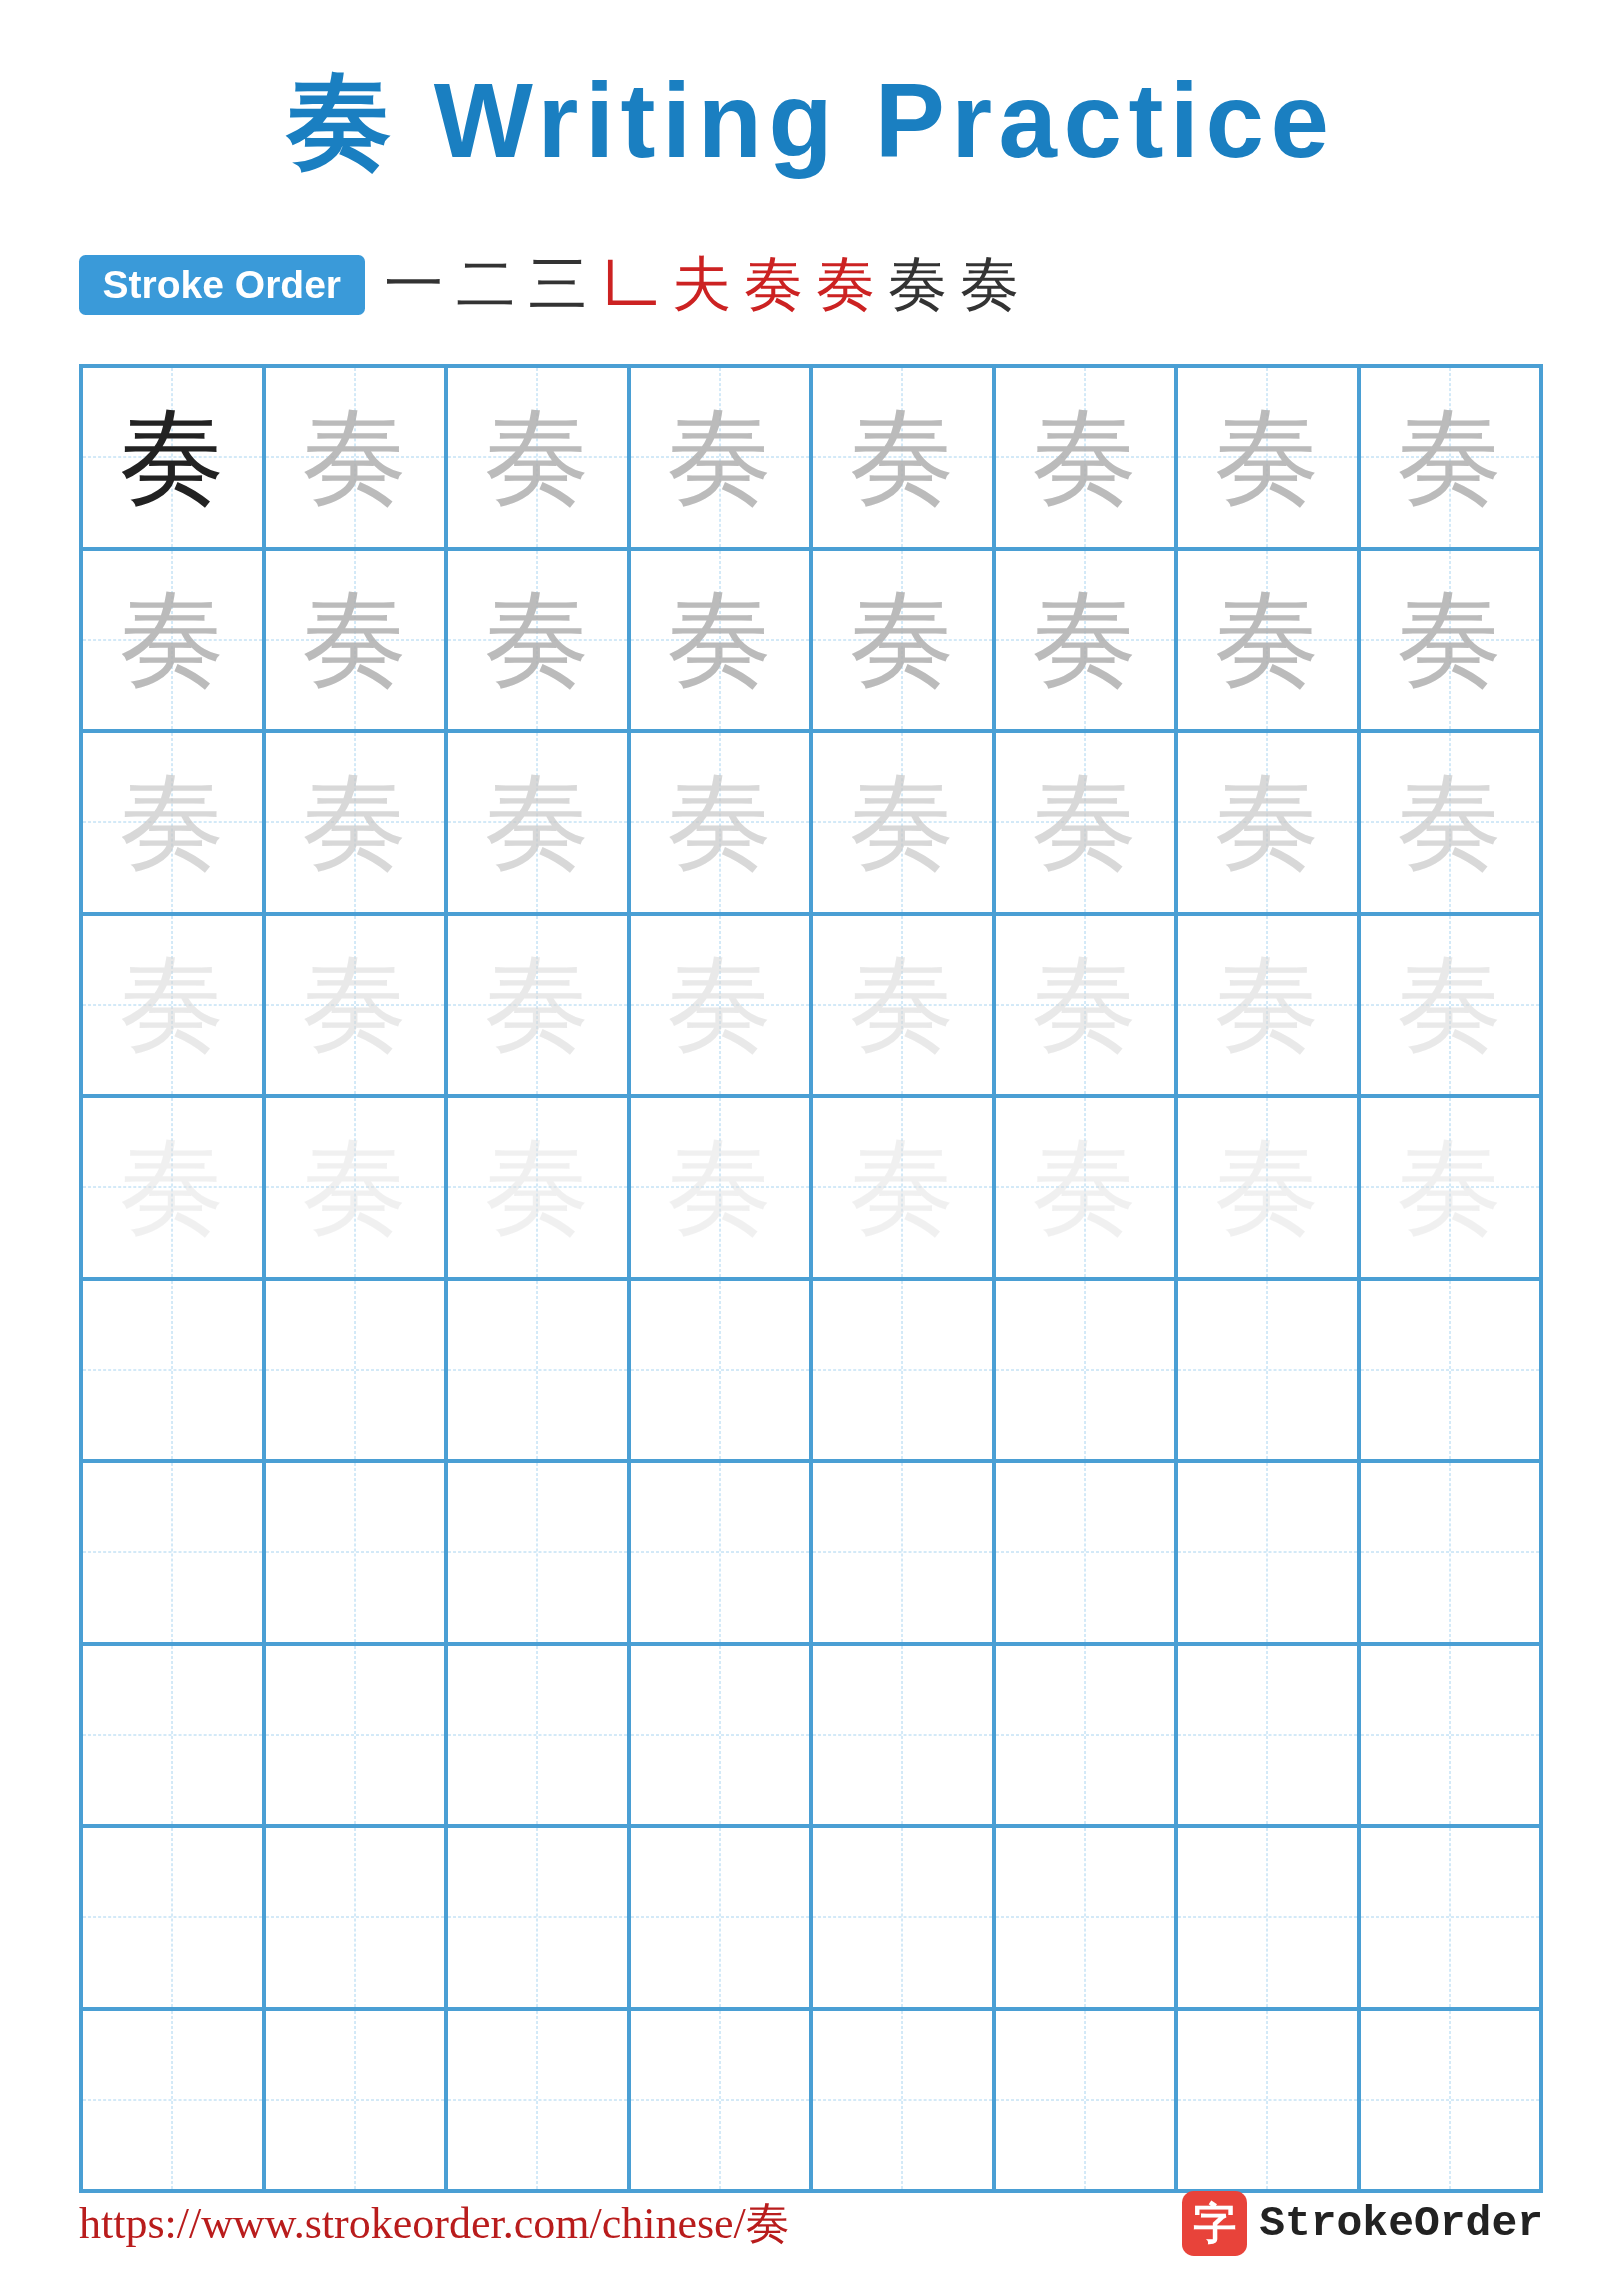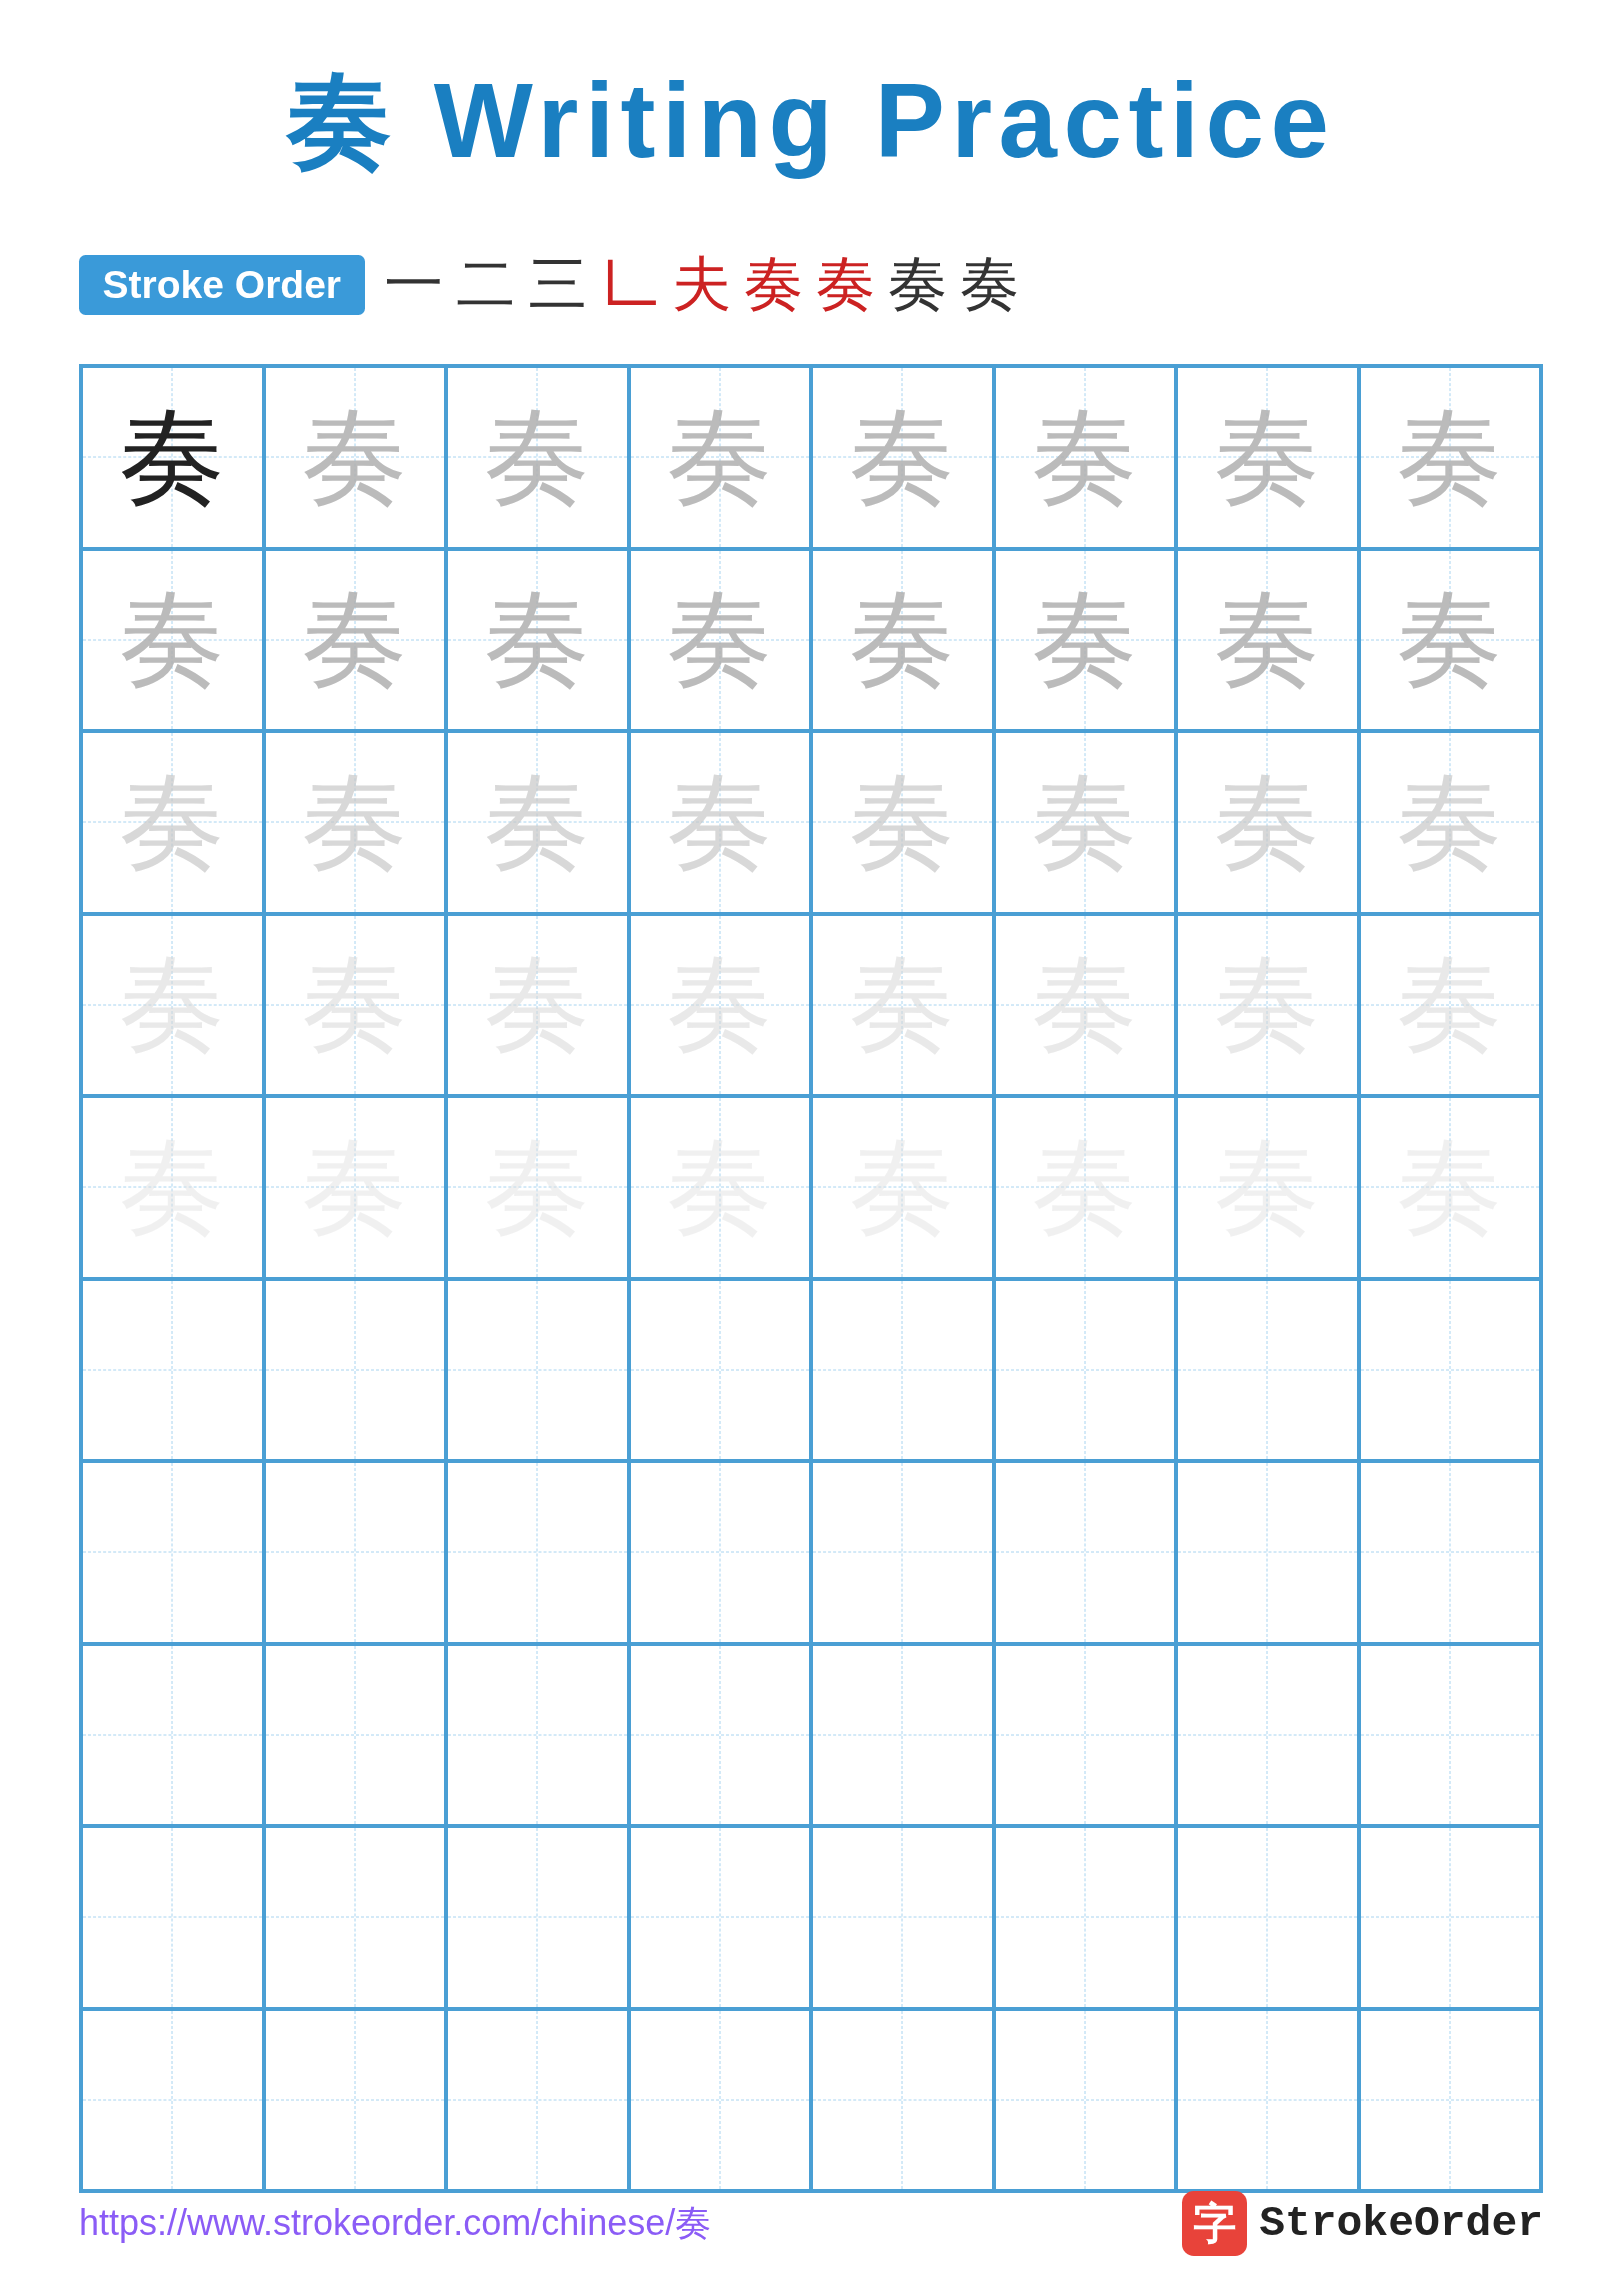--- a/index.html
+++ b/index.html
@@ -159,23 +159,23 @@
       position: absolute;
       bottom: 39px;
       left: 79px;
       right: 79px;
       display: flex;
       align-items: center;
       justify-content: space-between;
     }
 
     .footer-url {
-      font-size: 36px;
-      color: #8b5cf6;
-      font-family: Liberation Sans, sans-serif;
+      font-size: 44px;
+      color: #b91c1c;
+      font-family: Liberation Serif, serif;
     }
 
     .footer-logo {
       display: flex;
       align-items: center;
       gap: 11.8px;
     }
 
     .logo-icon {
       width: 65px;

